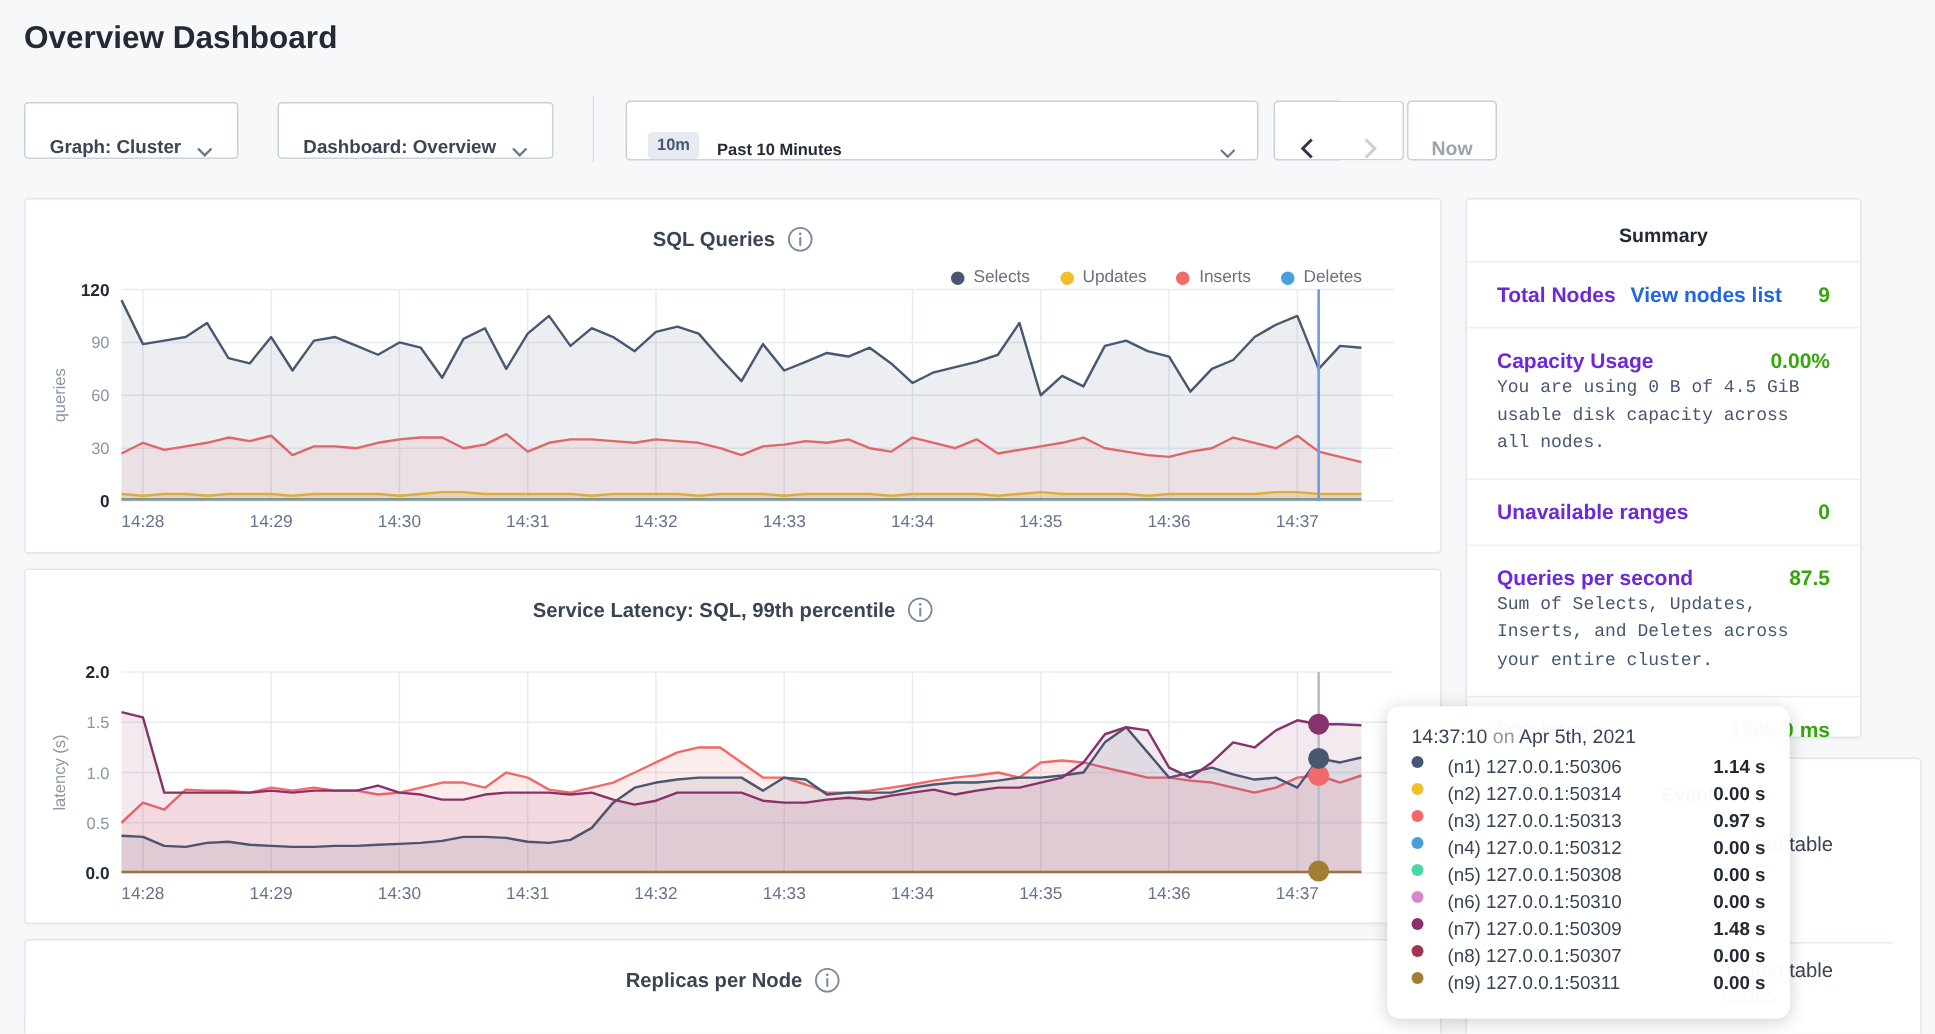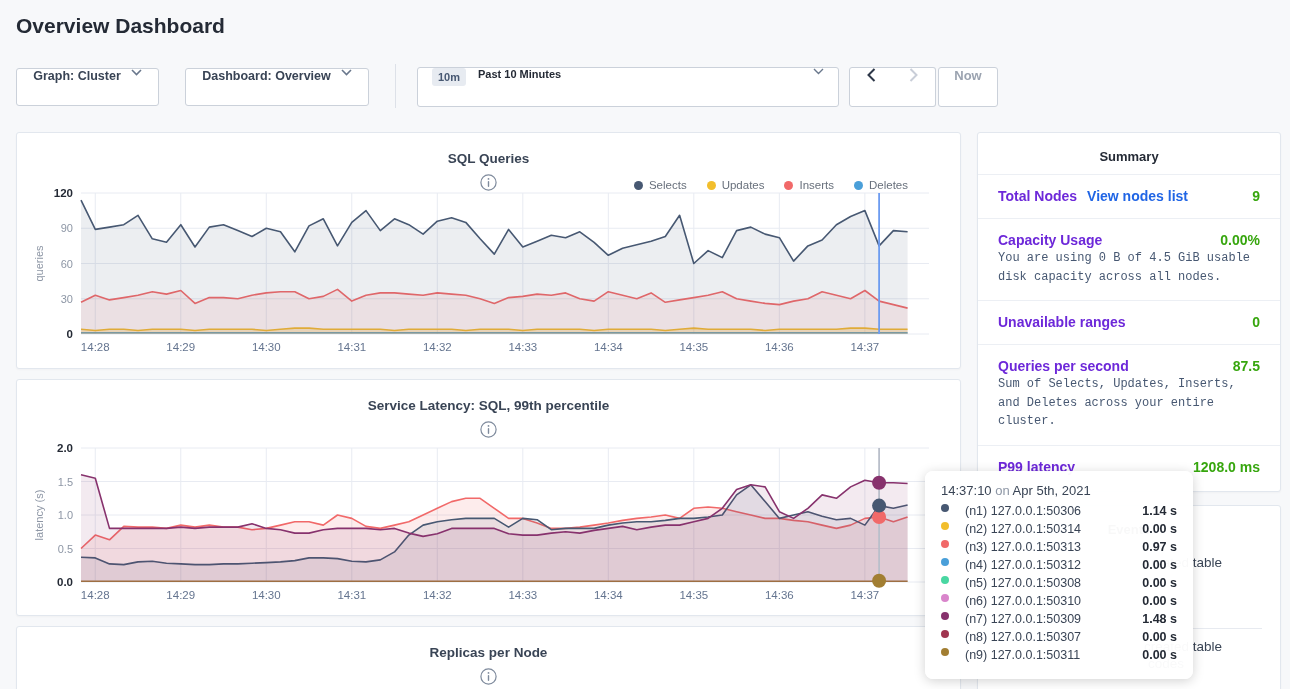--- a/index.html
+++ b/index.html
@@ -2,34 +2,34 @@
 <html><head>
 <meta charset="utf-8">
 <style>
   * { margin:0; padding:0; box-sizing:border-box; }
   html,body { width:1290px; height:689px; overflow:hidden; background:#f7f8fa;
               font-family:"Liberation Sans", sans-serif; color:#242a35; position:relative; }
   .abs { position:absolute; }
   
   .page-title { left:16px; top:14px; font-size:21px; font-weight:600; color:#242a35; }
   .btn { background:#fff; border:1px solid #cbd1da; border-radius:3px; display:flex;
-         align-items:flex-start; justify-content:center; cursor:pointer; }
+         align-items:flex-end; justify-content:center; cursor:pointer; }
   .dd { height:38px; padding:0 14px; gap:10px; font-size:12.5px; font-weight:bold; color:#394455; }
   .vdiv { width:1px; background:#dde1e8; }
   .timepicker { height:40px; padding:0 14px; gap:12px; justify-content:flex-start; }
   .time-badge { background:#e7ebf1; color:#475872; font-size:11px; font-weight:bold;
                 padding:3px 6px; border-radius:3px; }
   .time-label { font-size:11px; font-weight:bold; color:#242a35; flex:1; }
   .navbtn { width:44px; height:40px; }
   .now { width:60px; height:40px; font-size:13px; font-weight:bold; color:#9ba3b0; }
   
   .card { position:absolute; background:#fff; border:1px solid #e2e7ee; border-radius:3px;
           box-shadow:0 1px 2px rgba(0,0,0,0.03); }
   .chart-title-row { position:absolute; left:0; right:0; top:18px; display:flex;
-                     align-items:center; justify-content:center; gap:8px;flex-direction:column; }
+                     align-items:center; justify-content:center; gap:8px; }
   .chart-title { font-size:13.5px; font-weight:bold; color:#394455; }
   .legend { position:absolute; right:52px; top:46px; display:flex; gap:20px; }
   .legend-item { display:flex; align-items:center; gap:6px; font-size:11.5px; color:#68707c; }
   .legend-dot { width:9px; height:9px; border-radius:50%; display:inline-block; }
   svg text { font-family:"Liberation Sans", sans-serif; }
   .grid { stroke:#e8ebf2; stroke-width:1; }
   .ytick { font-size:11px; fill:#8d96a5; }
   .ytick.strong { font-size:11.5px; font-weight:bold; fill:#242a35; }
   .xtick { font-size:11.5px; fill:#64748f; }
   .axis-unit { font-size:11px; fill:#8d96a5; }
@@ -216,21 +216,21 @@
   <div class="chart-title-row">
     <span class="chart-title">Replicas per Node</span>
     <svg class="info-icon" viewBox="0 0 17 17">
         <circle cx="8.5" cy="8.5" r="7.6" fill="none" stroke="#7e8a9c" stroke-width="1.2"></circle>
         <circle cx="8.5" cy="4.9" r="0.9" fill="#7e8a9c"></circle>
         <rect x="7.8" y="7" width="1.4" height="6" rx="0.7" fill="#7e8a9c"></rect>
       </svg>
   </div>
 </div>
 
-<div class="card" style="left:977px;top:132px;width:304px;height:360px;">
+<div class="card" style="left:977px;top:132px;width:264px;height:360px;">
   <div class="sum-head">Summary</div>
   <div class="sum-row">
     <div class="sum-line">
       <span class="sum-label">Total Nodes</span>
       <a class="sum-link">View nodes list</a>
       <span class="sum-value">9</span>
     </div>
   </div>
   <div class="sum-row">
     <div class="sum-line">

